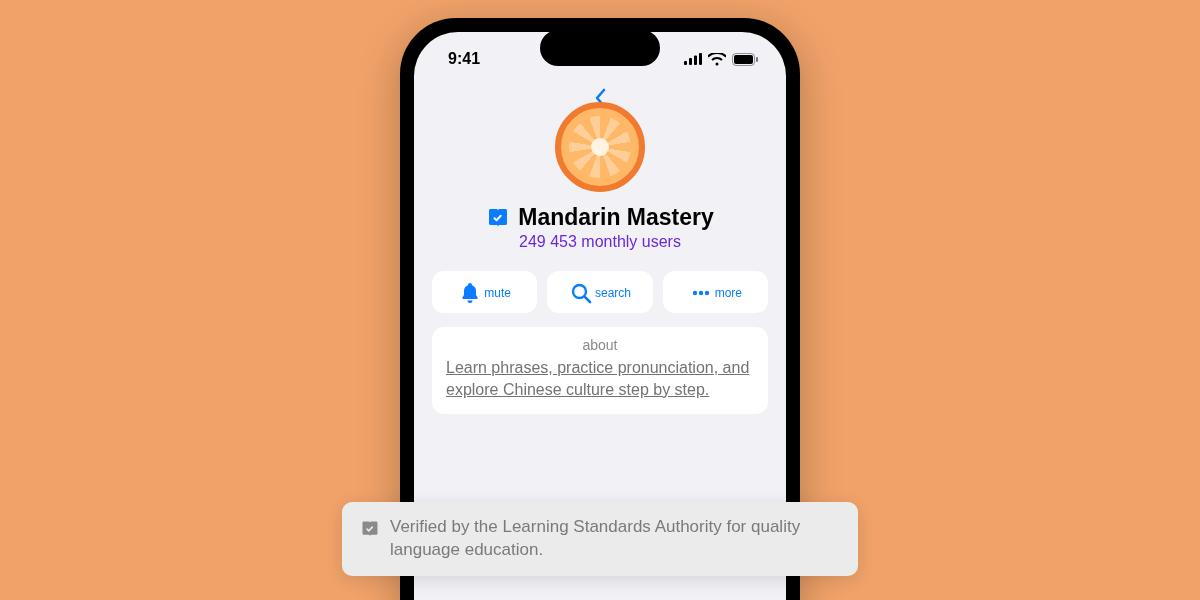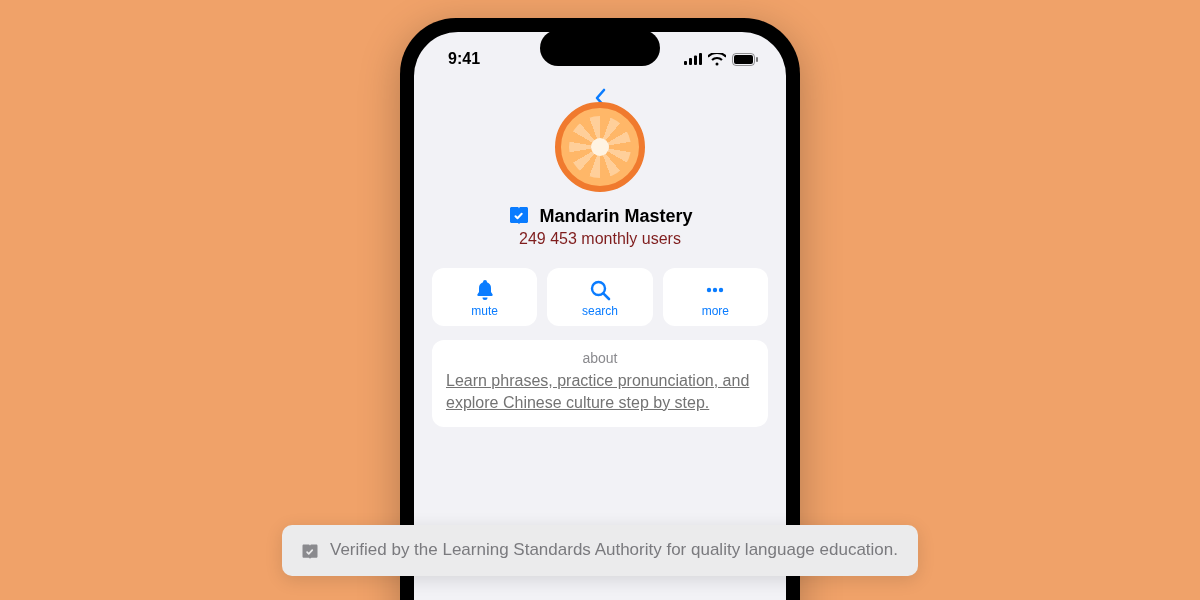--- a/index.html
+++ b/index.html
@@ -98,34 +98,34 @@
   .avatar::before{
     content:"";
     position:absolute;
     inset:30px;
     background:#fff3e2;
     border-radius:50%;
     z-index:2;
   }
   .title-row {
     display: flex; align-items: center; gap: 8px;
-    font-size: 18px; font-weight: 700; color: #000;
+    font-size: 23px; font-weight: 700; color: #000;
   }
   .title-row svg { width: 24px; height: 24px; flex: none; }
-  .subtitle { color: #7f1d1d; font-size: 16px; margin-top: 2px; }
+  .subtitle { color: #6d28d9; font-size: 16px; margin-top: 2px; }
   .action-row {
     display: flex; gap: 10px;
     padding: 8px 18px 14px;
   }
   .action-btn {
     flex: 1;
     background: #fff;
     border-radius: 12px;
     display: flex;
-    flex-direction: column;
+    flex-direction: row;
     align-items: center;
     justify-content: center;
     padding: 10px 4px 8px;
     gap: 2px;
     cursor: pointer;
   }
   .action-btn svg { width: 24px; height: 24px; }
   .action-btn .lbl { color: #0a7cff; font-size: 12px; font-weight: 500; }
   .card {
     margin: 0 18px 14px;
@@ -133,21 +133,21 @@
     border-radius: 12px;
     padding: 10px 14px 14px;
   }
   .card-label { color: #8a8a8e; font-size: 14px; margin-bottom: 4px; text-align: center; }
   .card-body { color: #737373; font-size: 16px; line-height: 1.35; text-decoration: underline; }
   .callout {
     position: absolute;
     left: 50%;
     transform: translateX(-50%);
     bottom: 24px;
-    width: 636px;
+    width: 516px;
     background: #ebebec;
     border-radius: 10px;
     padding: 14px 18px;
     display: flex;
     gap: 10px;
     align-items: flex-start;
     color: #7a7a7e;
     font-size: 17px;
     line-height: 1.35;
     box-shadow: 0 4px 18px rgba(0,0,0,0.12);

